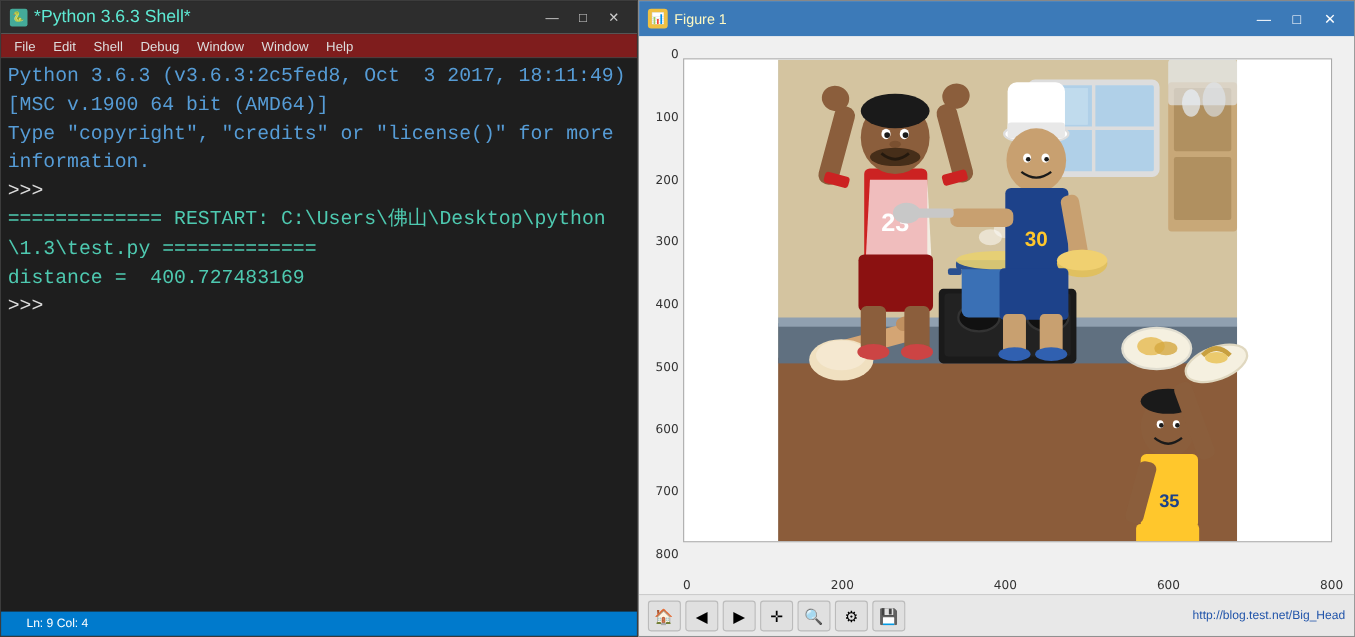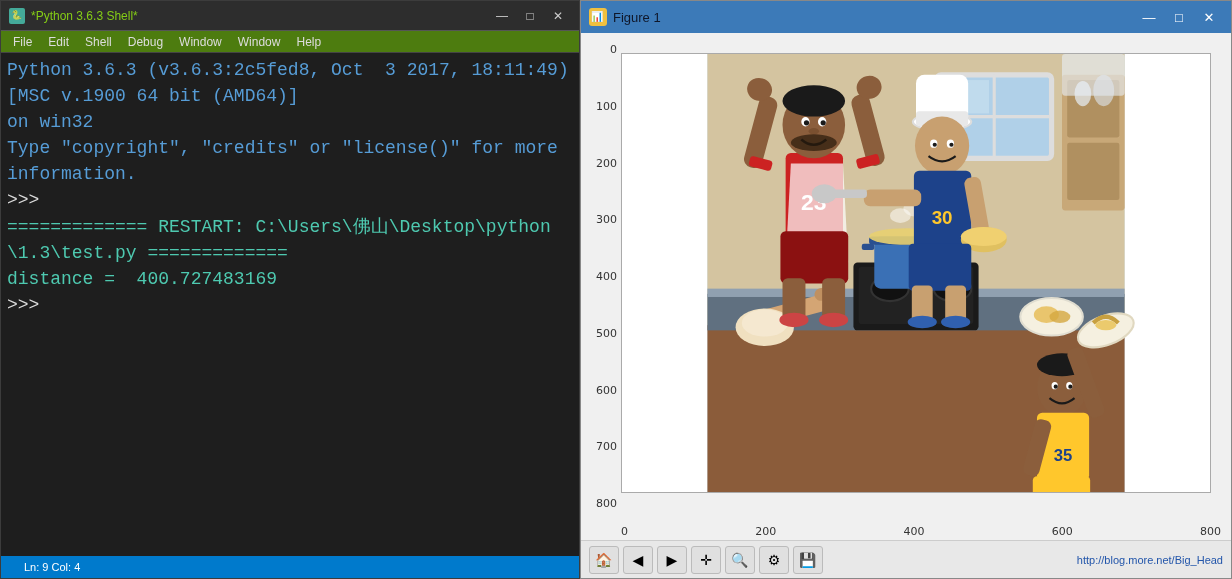--- a/index.html
+++ b/index.html
@@ -41,22 +41,22 @@
       height: 16px;
       background: #4a9;
       border-radius: 2px;
       display: flex;
       align-items: center;
       justify-content: center;
       font-size: 9px;
       color: white;
     }
     .title-bar-text {
-      color: #84cc16;
-      font-size: 12px;
+      color: #5eead4;
+      font-size: 16px;
       font-family: Segoe UI, sans-serif;
     }
     .title-bar-controls {
       display: flex;
       gap: 2px;
     }
     .title-btn {
       width: 26px;
       height: 20px;
       background: transparent;
@@ -65,21 +65,21 @@
       font-size: 12px;
       cursor: pointer;
       display: flex;
       align-items: center;
       justify-content: center;
       font-family: Segoe UI, sans-serif;
     }
 
     .menu-bar {
       height: 22px;
-      background: #4d7c0f;
+      background: #7f1d1d;
       display: flex;
       align-items: center;
       border-bottom: 1px solid #444;
       padding: 0 4px;
     }
     .menu-item {
       color: #ddd;
       font-size: 12px;
       font-family: Segoe UI, sans-serif;
       padding: 2px 8px;
@@ -145,21 +145,21 @@
       width: 18px;
       height: 18px;
       background: #f0c040;
       border-radius: 3px;
       display: flex;
       align-items: center;
       justify-content: center;
       font-size: 10px;
     }
     .fig-title-text {
-      color: #0f172a;
+      color: #fef9c3;
       font-family: Segoe UI, sans-serif;
       font-size: 13px;
     }
     .fig-controls {
       display: flex;
       gap: 2px;
     }
     .fig-btn {
       width: 28px;
       height: 22px;
@@ -268,21 +268,20 @@
     <span class="menu-item">Edit</span>
     <span class="menu-item">Shell</span>
     <span class="menu-item">Debug</span>
     <span class="menu-item">Window</span>
     <span class="menu-item">Window</span>
     <span class="menu-item">Help</span>
   </div>
 
   <div class="console-area">
     <div class="line line-blue">Python 3.6.3 (v3.6.3:2c5fed8, Oct&nbsp; 3 2017, 18:11:49) [MSC v.1900 64 bit (AMD64)]</div>
-    <div class="line line-blue">on win32</div>
     <div class="line line-blue">Type "copyright", "credits" or "license()" for more information.</div>
     <div class="line line-white">&gt;&gt;&gt; </div>
     <div class="line line-restart">============= RESTART: C:\Users\佛山\Desktop\python\1.3\test.py =============</div>
     <div class="line line-now">distance =  400.727483169</div>
     <div class="line line-white">&gt;&gt;&gt; </div>
   </div>
 
   <div class="status-bar">
     <span class="status-text">Ln: 9  Col: 4</span>
   </div>
@@ -495,16 +494,16 @@
   <div class="fig-toolbar">
     <div class="toolbar-left">
       <button class="toolbar-btn" title="Home">🏠</button>
       <button class="toolbar-btn" title="Back">◀</button>
       <button class="toolbar-btn" title="Forward">▶</button>
       <button class="toolbar-btn" title="Pan">✛</button>
       <button class="toolbar-btn" title="Zoom">🔍</button>
       <button class="toolbar-btn" title="Settings">⚙</button>
       <button class="toolbar-btn" title="Save">💾</button>
     </div>
-    <span class="toolbar-url">http://blog.more.net/Big_Head</span>
+    <span class="toolbar-url">http://blog.test.net/Big_Head</span>
   </div>
 
 </div>
 
 </body></html>

